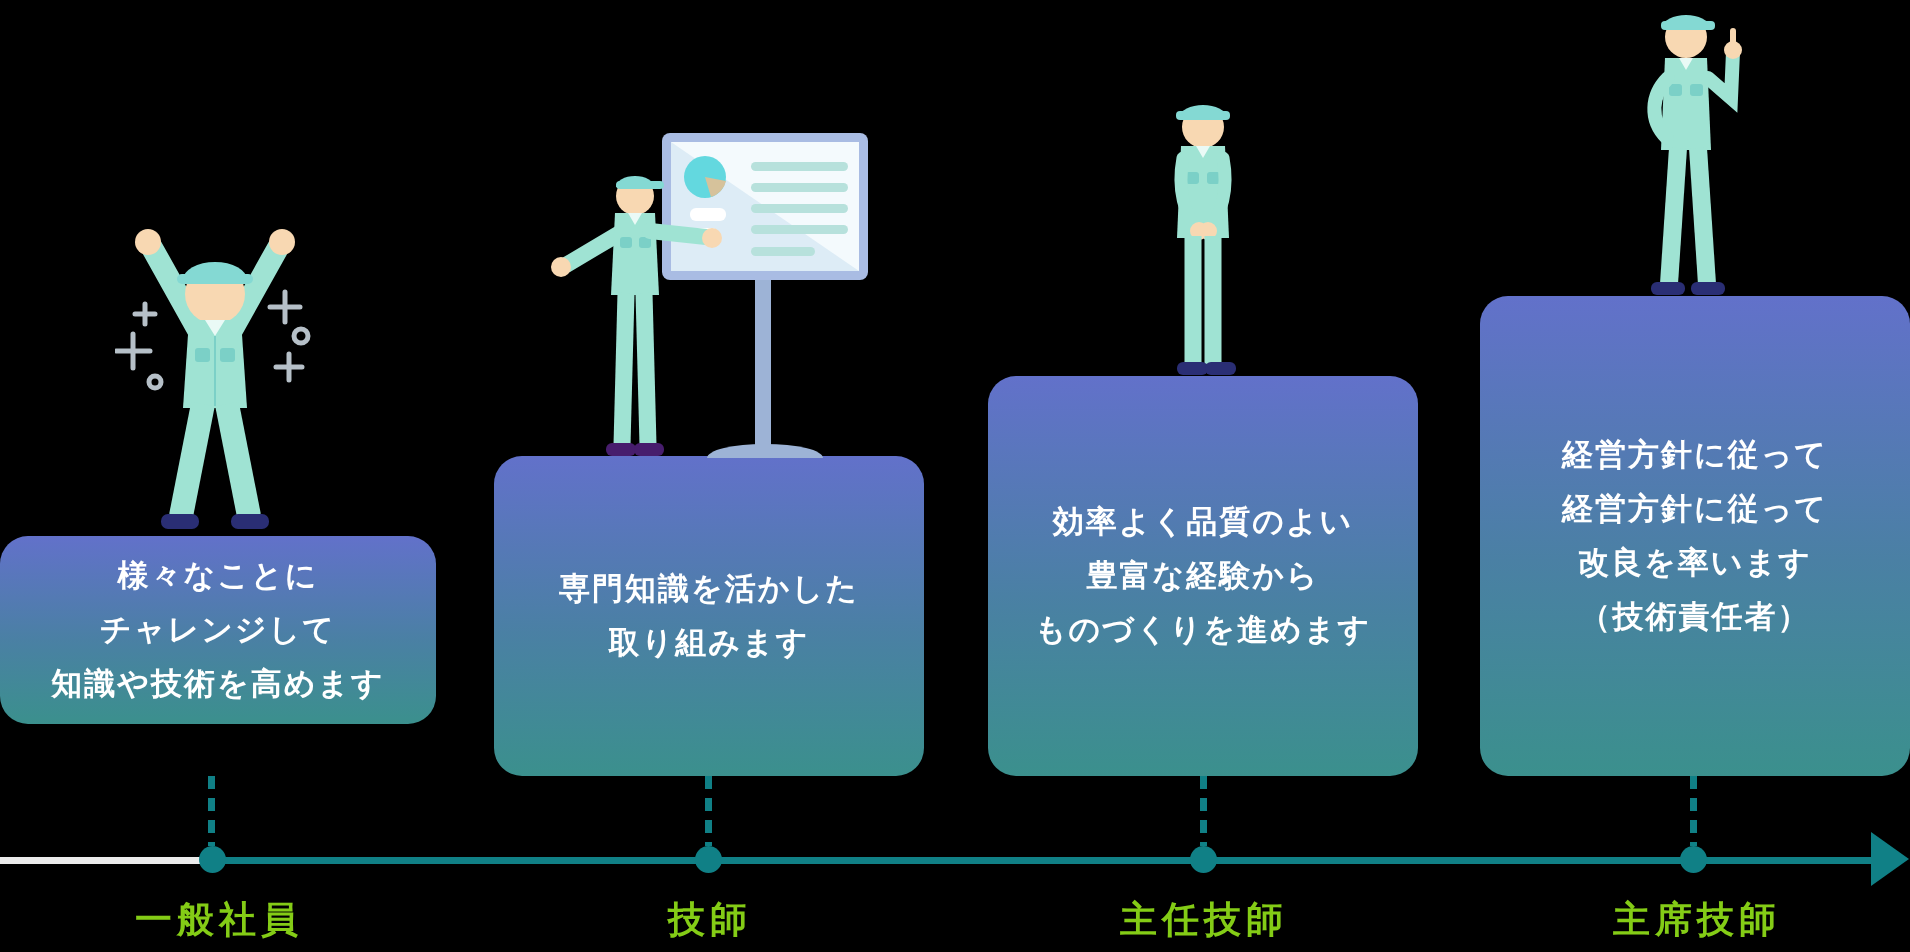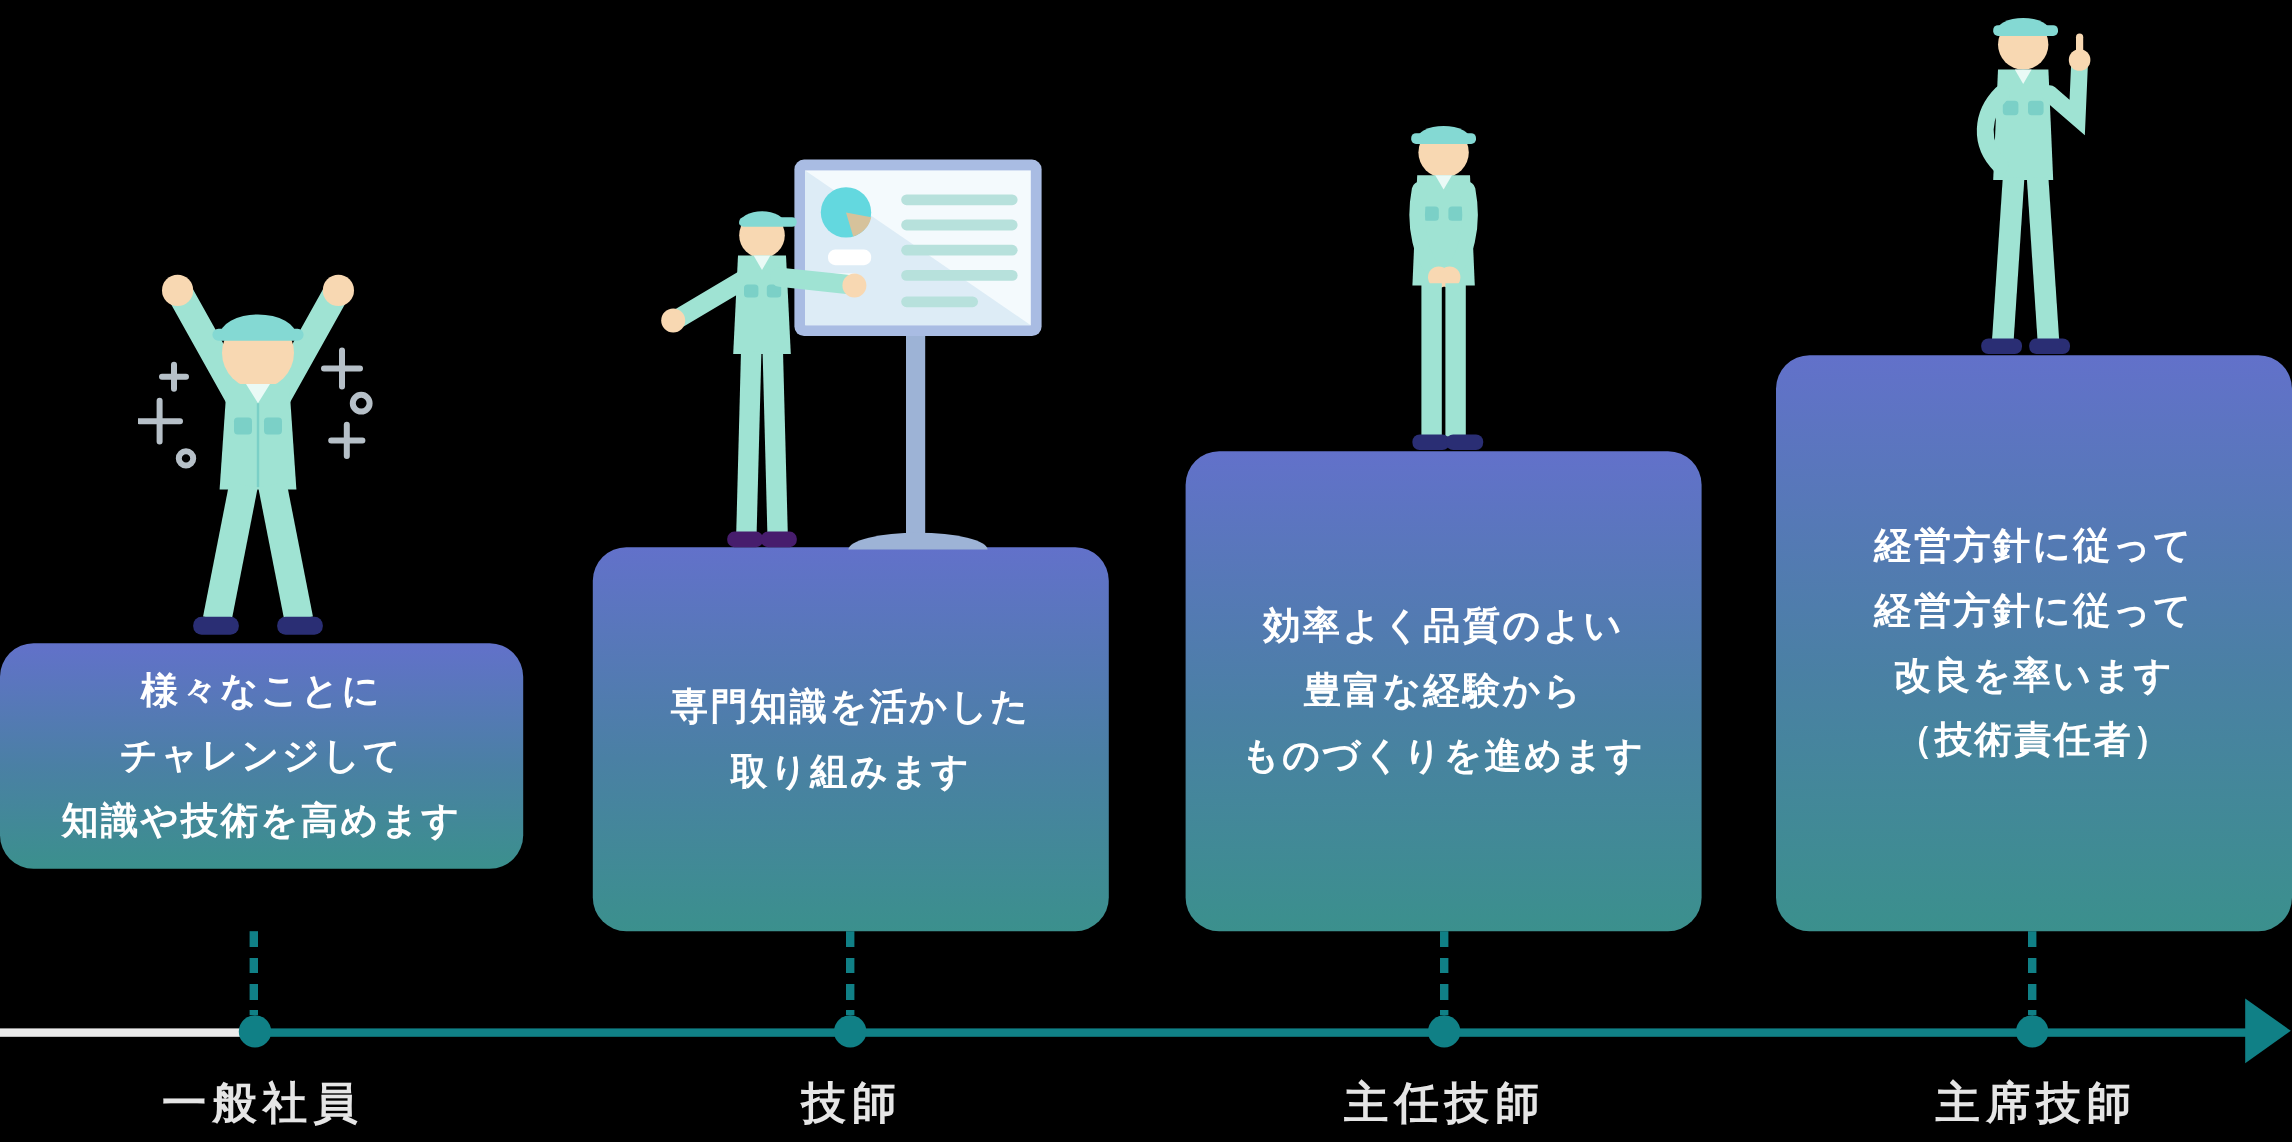--- a/index.html
+++ b/index.html
@@ -27,21 +27,21 @@
   .baseline-white{position:absolute;left:0;top:857px;width:205px;height:7px;background:#ebebeb;}
   .baseline-teal{position:absolute;left:205px;top:857px;width:1667px;height:7px;background:#108086;}
   .dot{position:absolute;top:846px;width:27px;height:27px;border-radius:50%;background:#108086;}
   .dot1{left:199px;} .dot2{left:695px;} .dot3{left:1190px;} .dot4{left:1680px;}
   .arrowhead{position:absolute;left:1871px;top:832px;width:0;height:0;
              border-top:27px solid transparent;border-bottom:27px solid transparent;
              border-left:38px solid #108086;}
 
   
   .stage-label{position:absolute;top:895px;transform:translateX(-50%);
-               color:#e5e5e5;font-size:37px;font-weight:bold;letter-spacing:5px;white-space:nowrap;}
+               color:#84cc16;font-size:37px;font-weight:bold;letter-spacing:5px;white-space:nowrap;}
   .label1{left:219px;} .label2{left:710px;} .label3{left:1204px;} .label4{left:1697px;}
 
   
   .chr{position:absolute;}
   .chr1{left:115px;top:220px;}
   .chr2{left:540px;top:125px;}
   .chr3{left:1148px;top:80px;}
   .chr4{left:1623px;top:0px;}
 </style>
 </head>

